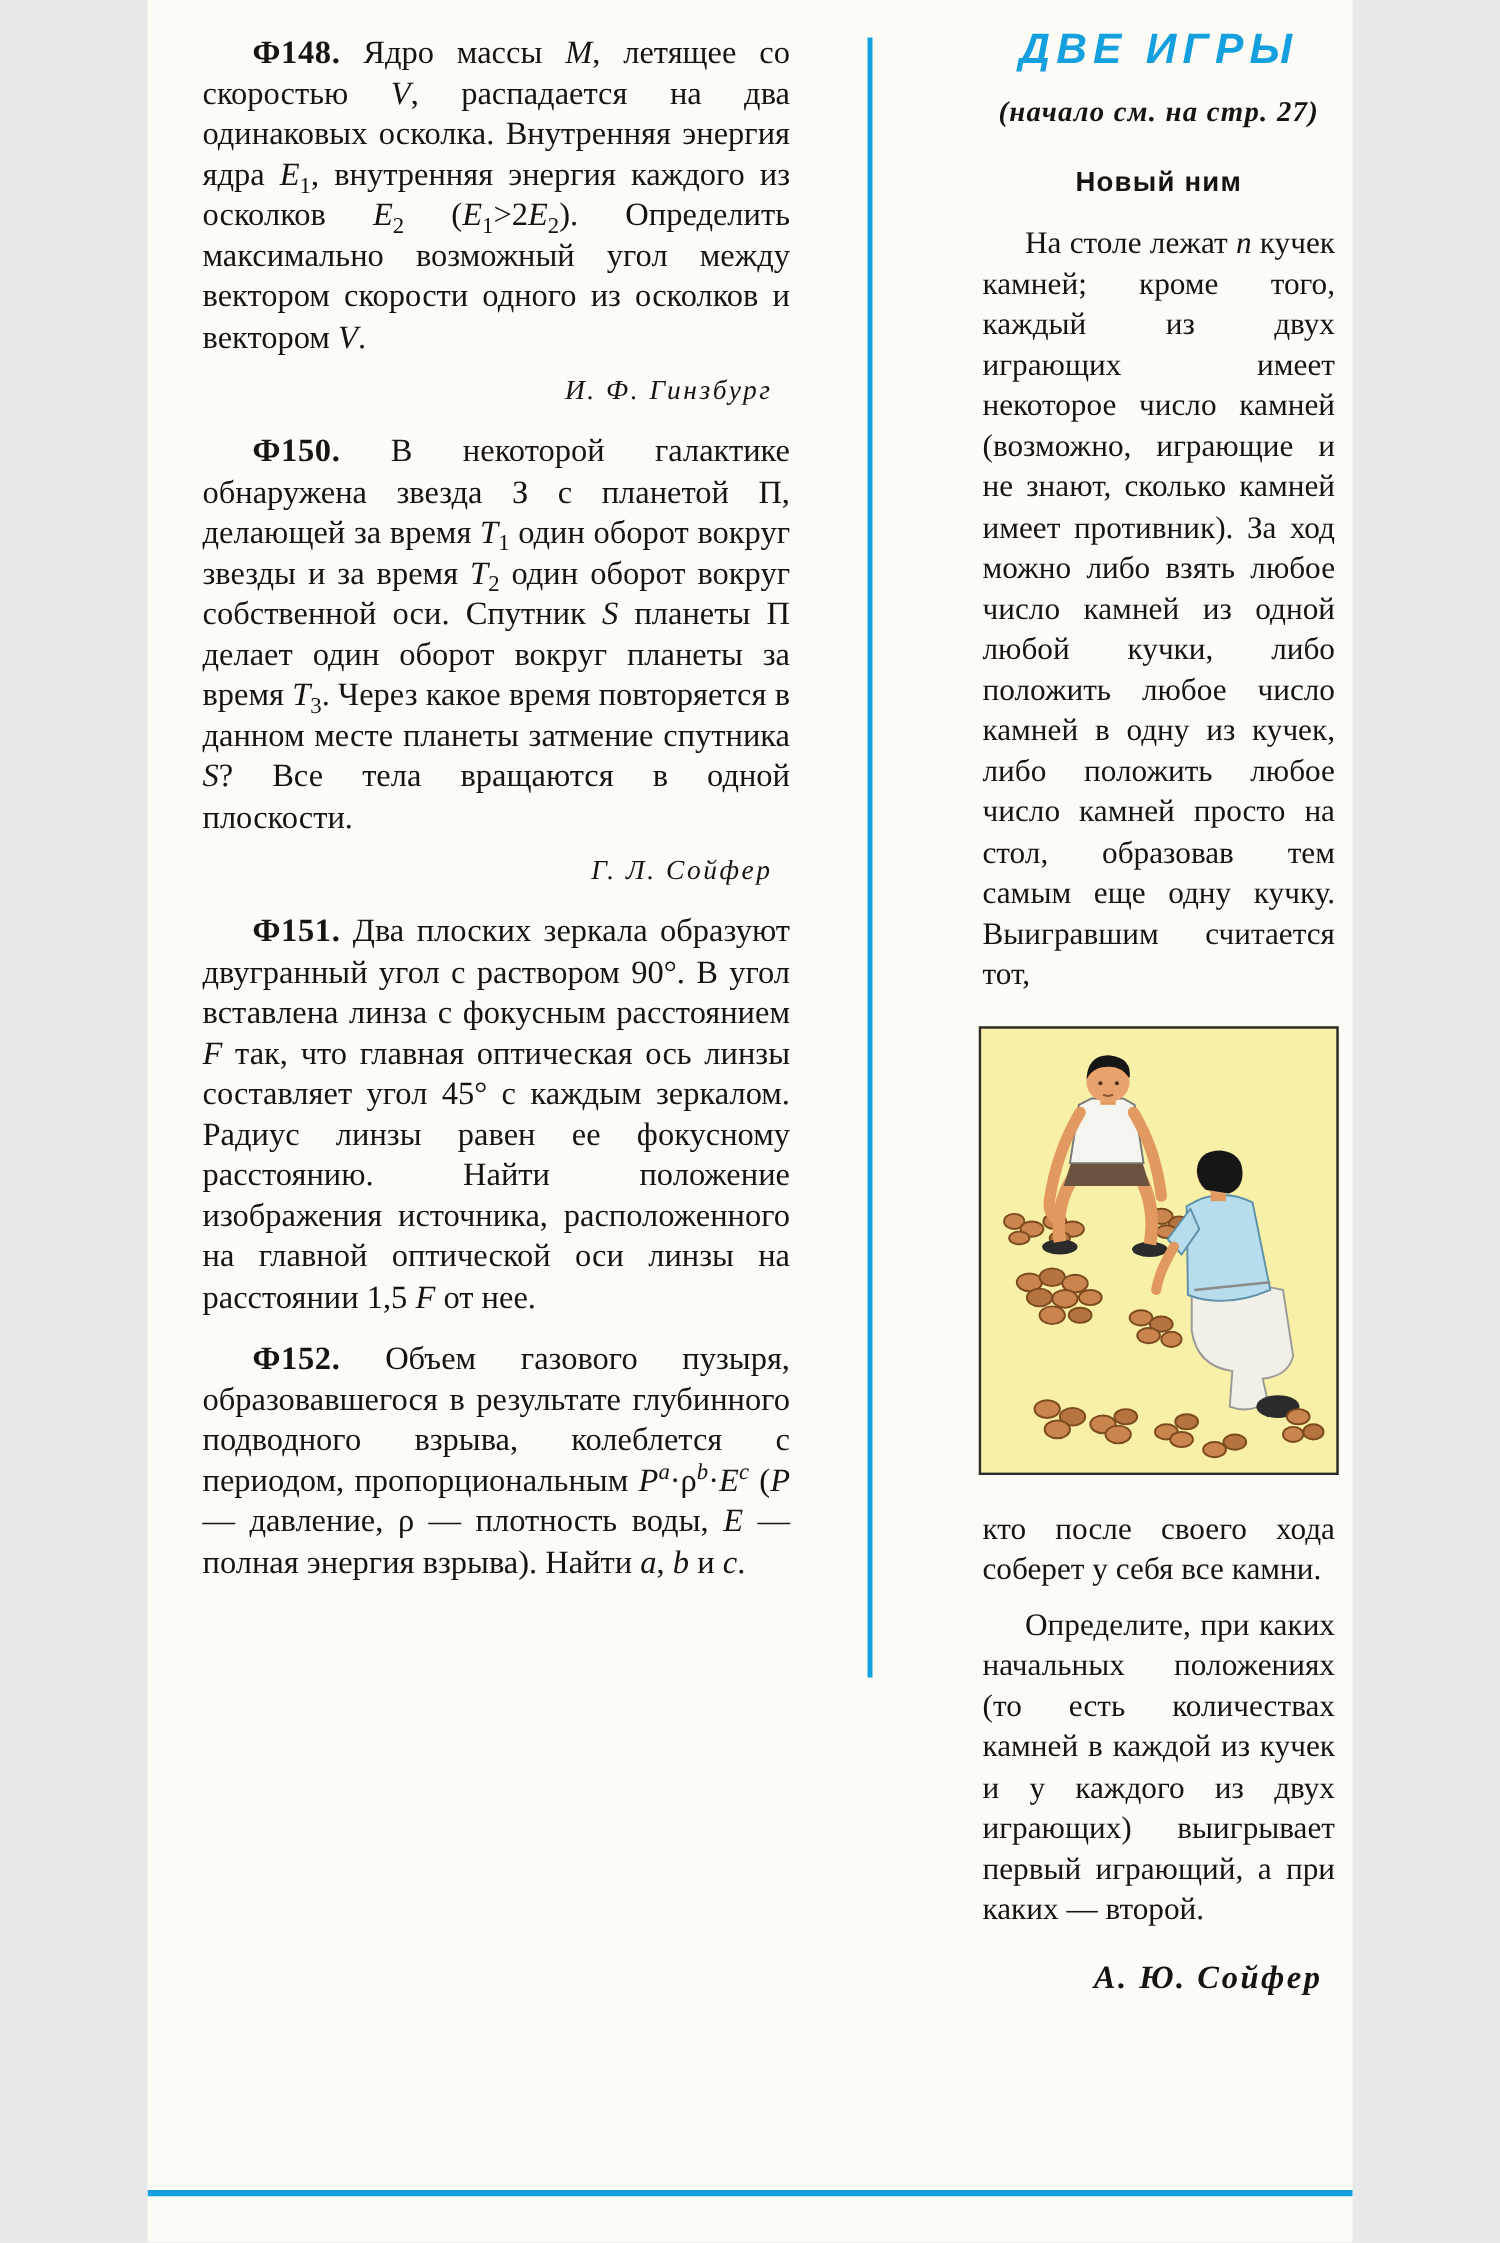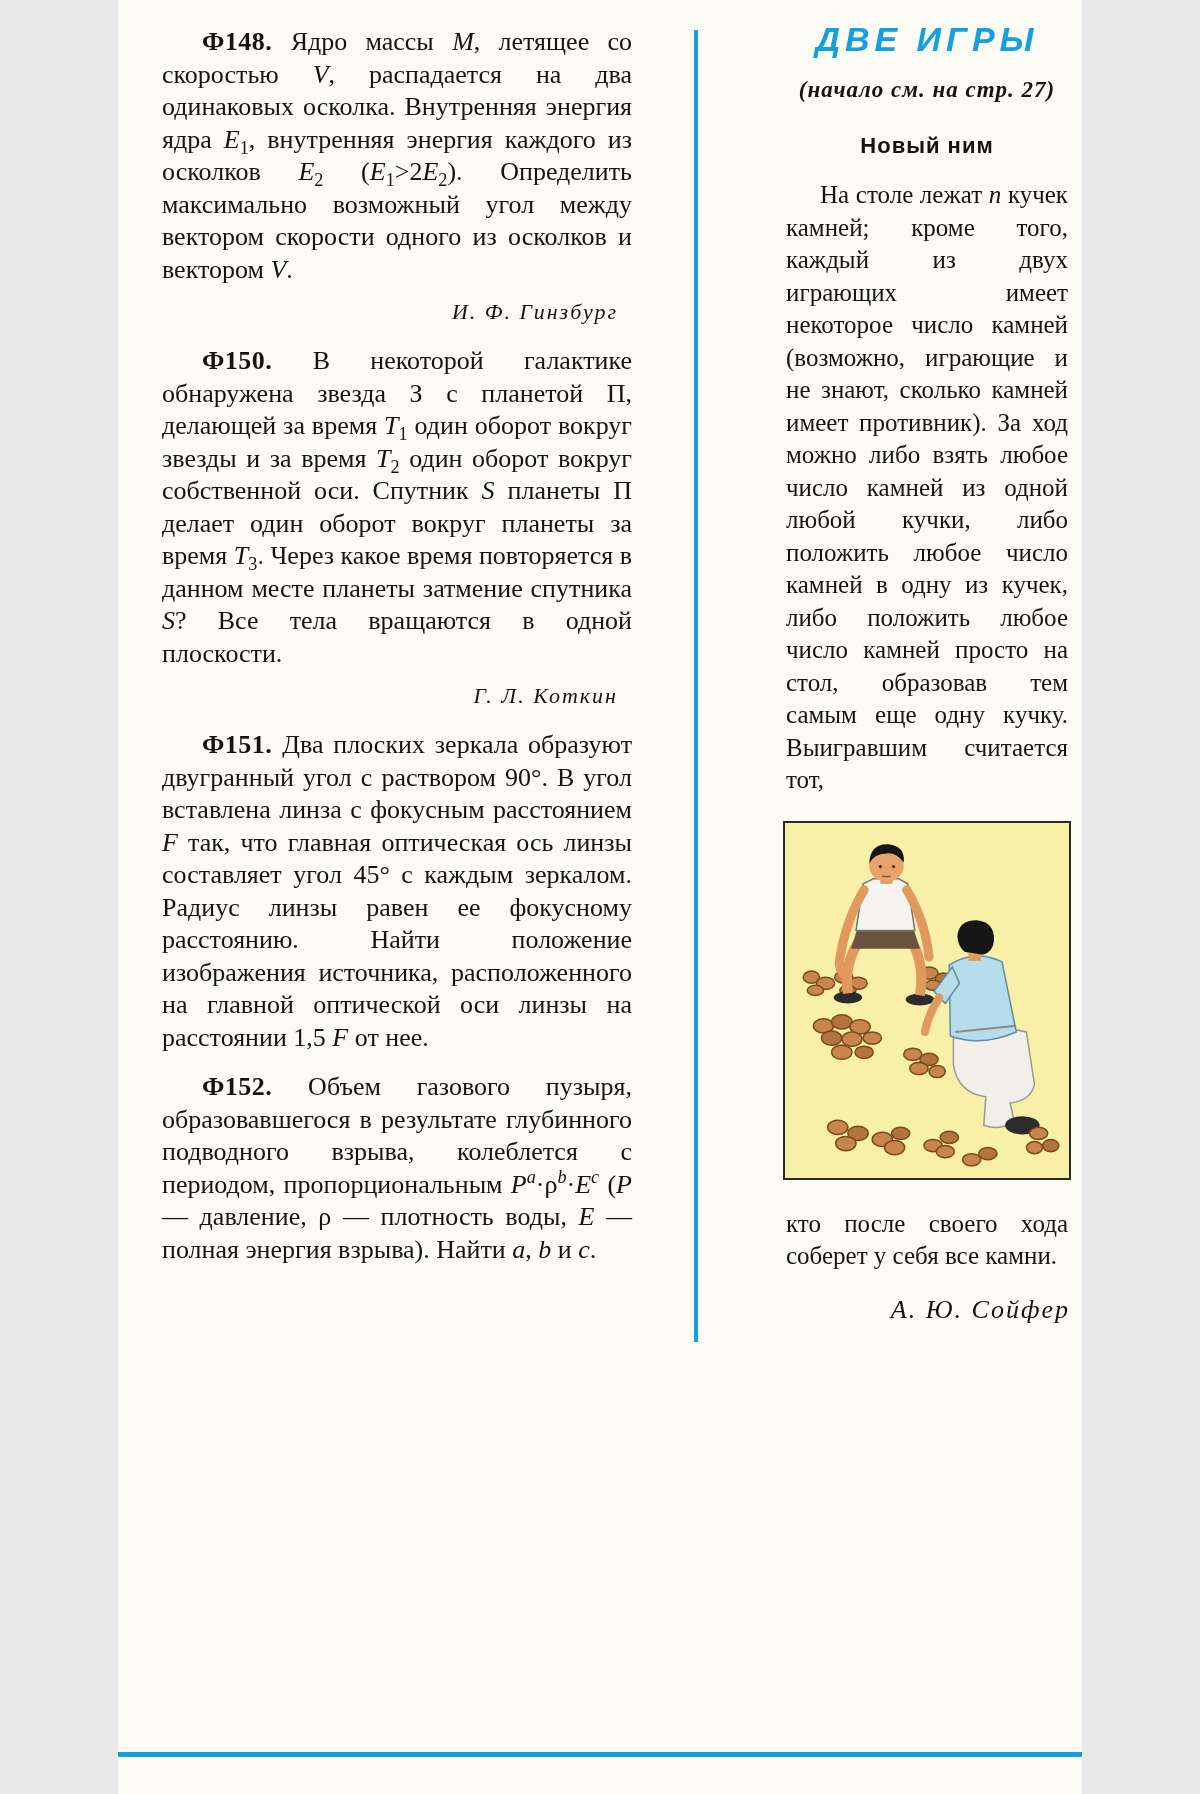--- a/index.html
+++ b/index.html
@@ -56,21 +56,21 @@
   .rbody{font-size:25px;line-height:1.3;text-align:justify;margin:12px;}
   .rbody.indent{text-indent:34px;}
   .figure{
     width:288px;margin:24px auto 28px auto;
     border:2px solid #2a2a2a;background:var(--illustration-bg);
     padding:0;
   }
   .figure svg{display:block;}
   .author-right{
     font-style:italic;text-align:right;font-size:26px;
-    letter-spacing:2px;margin:22px 10px 0 0;
+    letter-spacing:2px;margin:22px 22px 0 0;font-weight:bold;
   }
   
   .page-number{
     position:absolute;left:984px;top:1492px;
     font-weight:bold;font-size:30px;
   }
   .bottom-rule{
     position:absolute;left:0;top:1752px;width:1200px;height:5px;
     background:var(--accent-blue);
   }
@@ -79,21 +79,21 @@
 <body>
 
 <div class="page">
 
   <div class="col-left">
     <p class="problem"><b>Ф148.</b> Ядро массы <i>M</i>, летящее со скоростью <i>V</i>, распадается на два одинаковых осколка. Внутренняя энергия ядра <i>E</i><sub>1</sub>, внутренняя энергия каждого из осколков <i>E</i><sub>2</sub> (<i>E</i><sub>1</sub>&gt;2<i>E</i><sub>2</sub>). Определить максимально возможный угол между вектором скорости одного из осколков и вектором <i>V</i>.</p>
 
     <p class="author-line">И. Ф. Гинзбург</p>
 
     <p class="problem"><b>Ф150.</b> В некоторой галактике обнаружена звезда З с планетой П, делающей за время <i>T</i><sub>1</sub> один оборот вокруг звезды и за время <i>T</i><sub>2</sub> один оборот вокруг собственной оси. Спутник <i>S</i> планеты П делает один оборот вокруг планеты за время <i>T</i><sub>3</sub>. Через какое время повторяется в данном месте планеты затмение спутника <i>S</i>? Все тела вращаются в одной плоскости.</p>
-    <p class="author-line">Г. Л. Коткин</p>
+    <p class="author-line">Г. Л. Сойфер</p>
 
     <p class="problem"><b>Ф151.</b> Два плоских зеркала образуют двугранный угол с раствором 90°. В угол вставлена линза с фокусным расстоянием <i>F</i> так, что главная оптическая ось линзы составляет угол 45° с каждым зеркалом. Радиус линзы равен ее фокусному расстоянию. Найти положение изображения источника, расположенного на главной оптической оси линзы на расстоянии 1,5 <i>F</i> от нее.</p>
 
     <p class="problem"><b>Ф152.</b> Объем газового пузыря, образовавшегося в результате глубинного подводного взрыва, колеблется с периодом, пропорциональным <i>P</i><sup><i>a</i></sup>·ρ<sup><i>b</i></sup>·<i>E</i><sup><i>c</i></sup> (<i>P</i> — давление, ρ — плотность воды, <i>E</i> — полная энергия взрыва). Найти <i>a</i>, <i>b</i> и <i>c</i>.</p>
   </div>
 
   <div class="divider"></div>
 
   <div class="col-right">
     <h1 class="title">ДВЕ ИГРЫ</h1>
@@ -174,19 +174,20 @@
           <ellipse cx="250" cy="306" rx="9" ry="6"></ellipse>
             <ellipse cx="262" cy="318" rx="8" ry="6" fill="#b5743f"></ellipse>
             <ellipse cx="246" cy="320" rx="8" ry="6"></ellipse>
           <ellipse cx="200" cy="326" rx="9" ry="6" fill="#b5743f"></ellipse>
             <ellipse cx="184" cy="332" rx="9" ry="6"></ellipse>
         </g>
       </svg>
     </figure>
 
     <p class="rbody">кто после своего хода соберет у себя все камни.</p>
+    <p class="rbody indent">Определите, при каких начальных положениях (то есть количествах камней в каждой из кучек и у каждого из двух играющих) выигрывает первый играющий, а при каких — второй.</p>
     <p class="author-right">А. Ю. Сойфер</p>
   </div>
 
   <div class="page-number">41</div>
   <div class="bottom-rule"></div>
 
 </div>
 
 </body></html>

